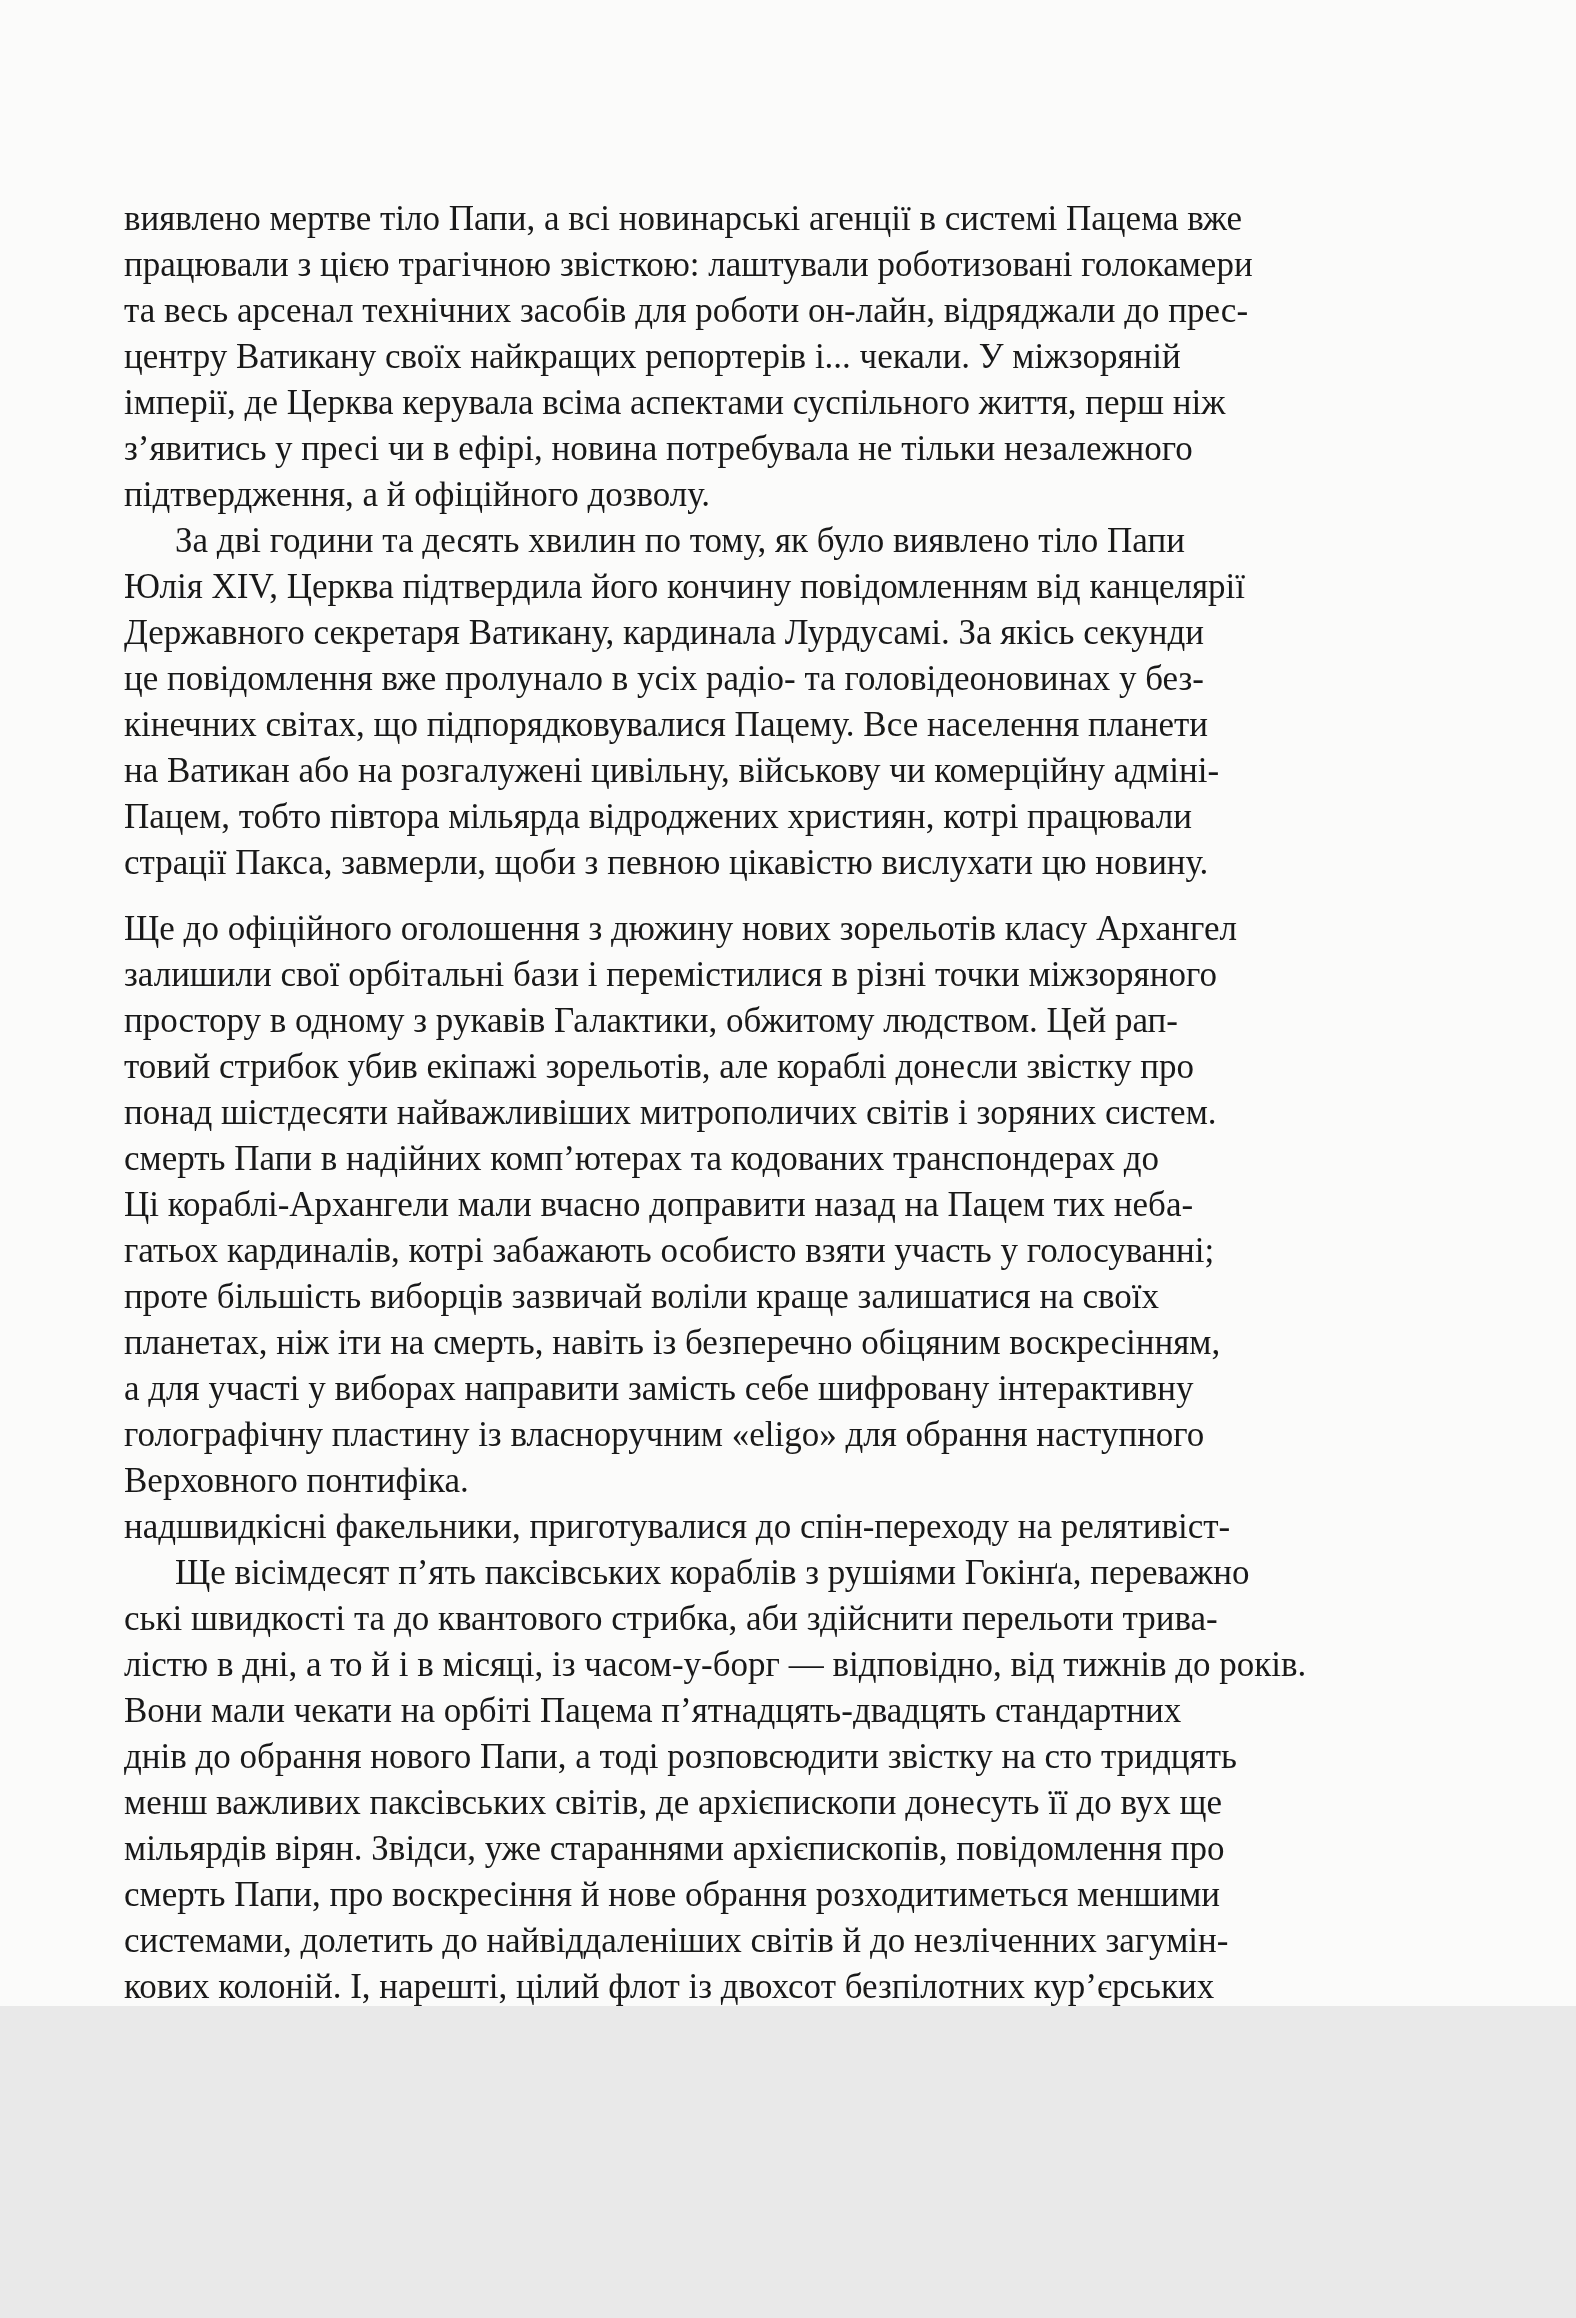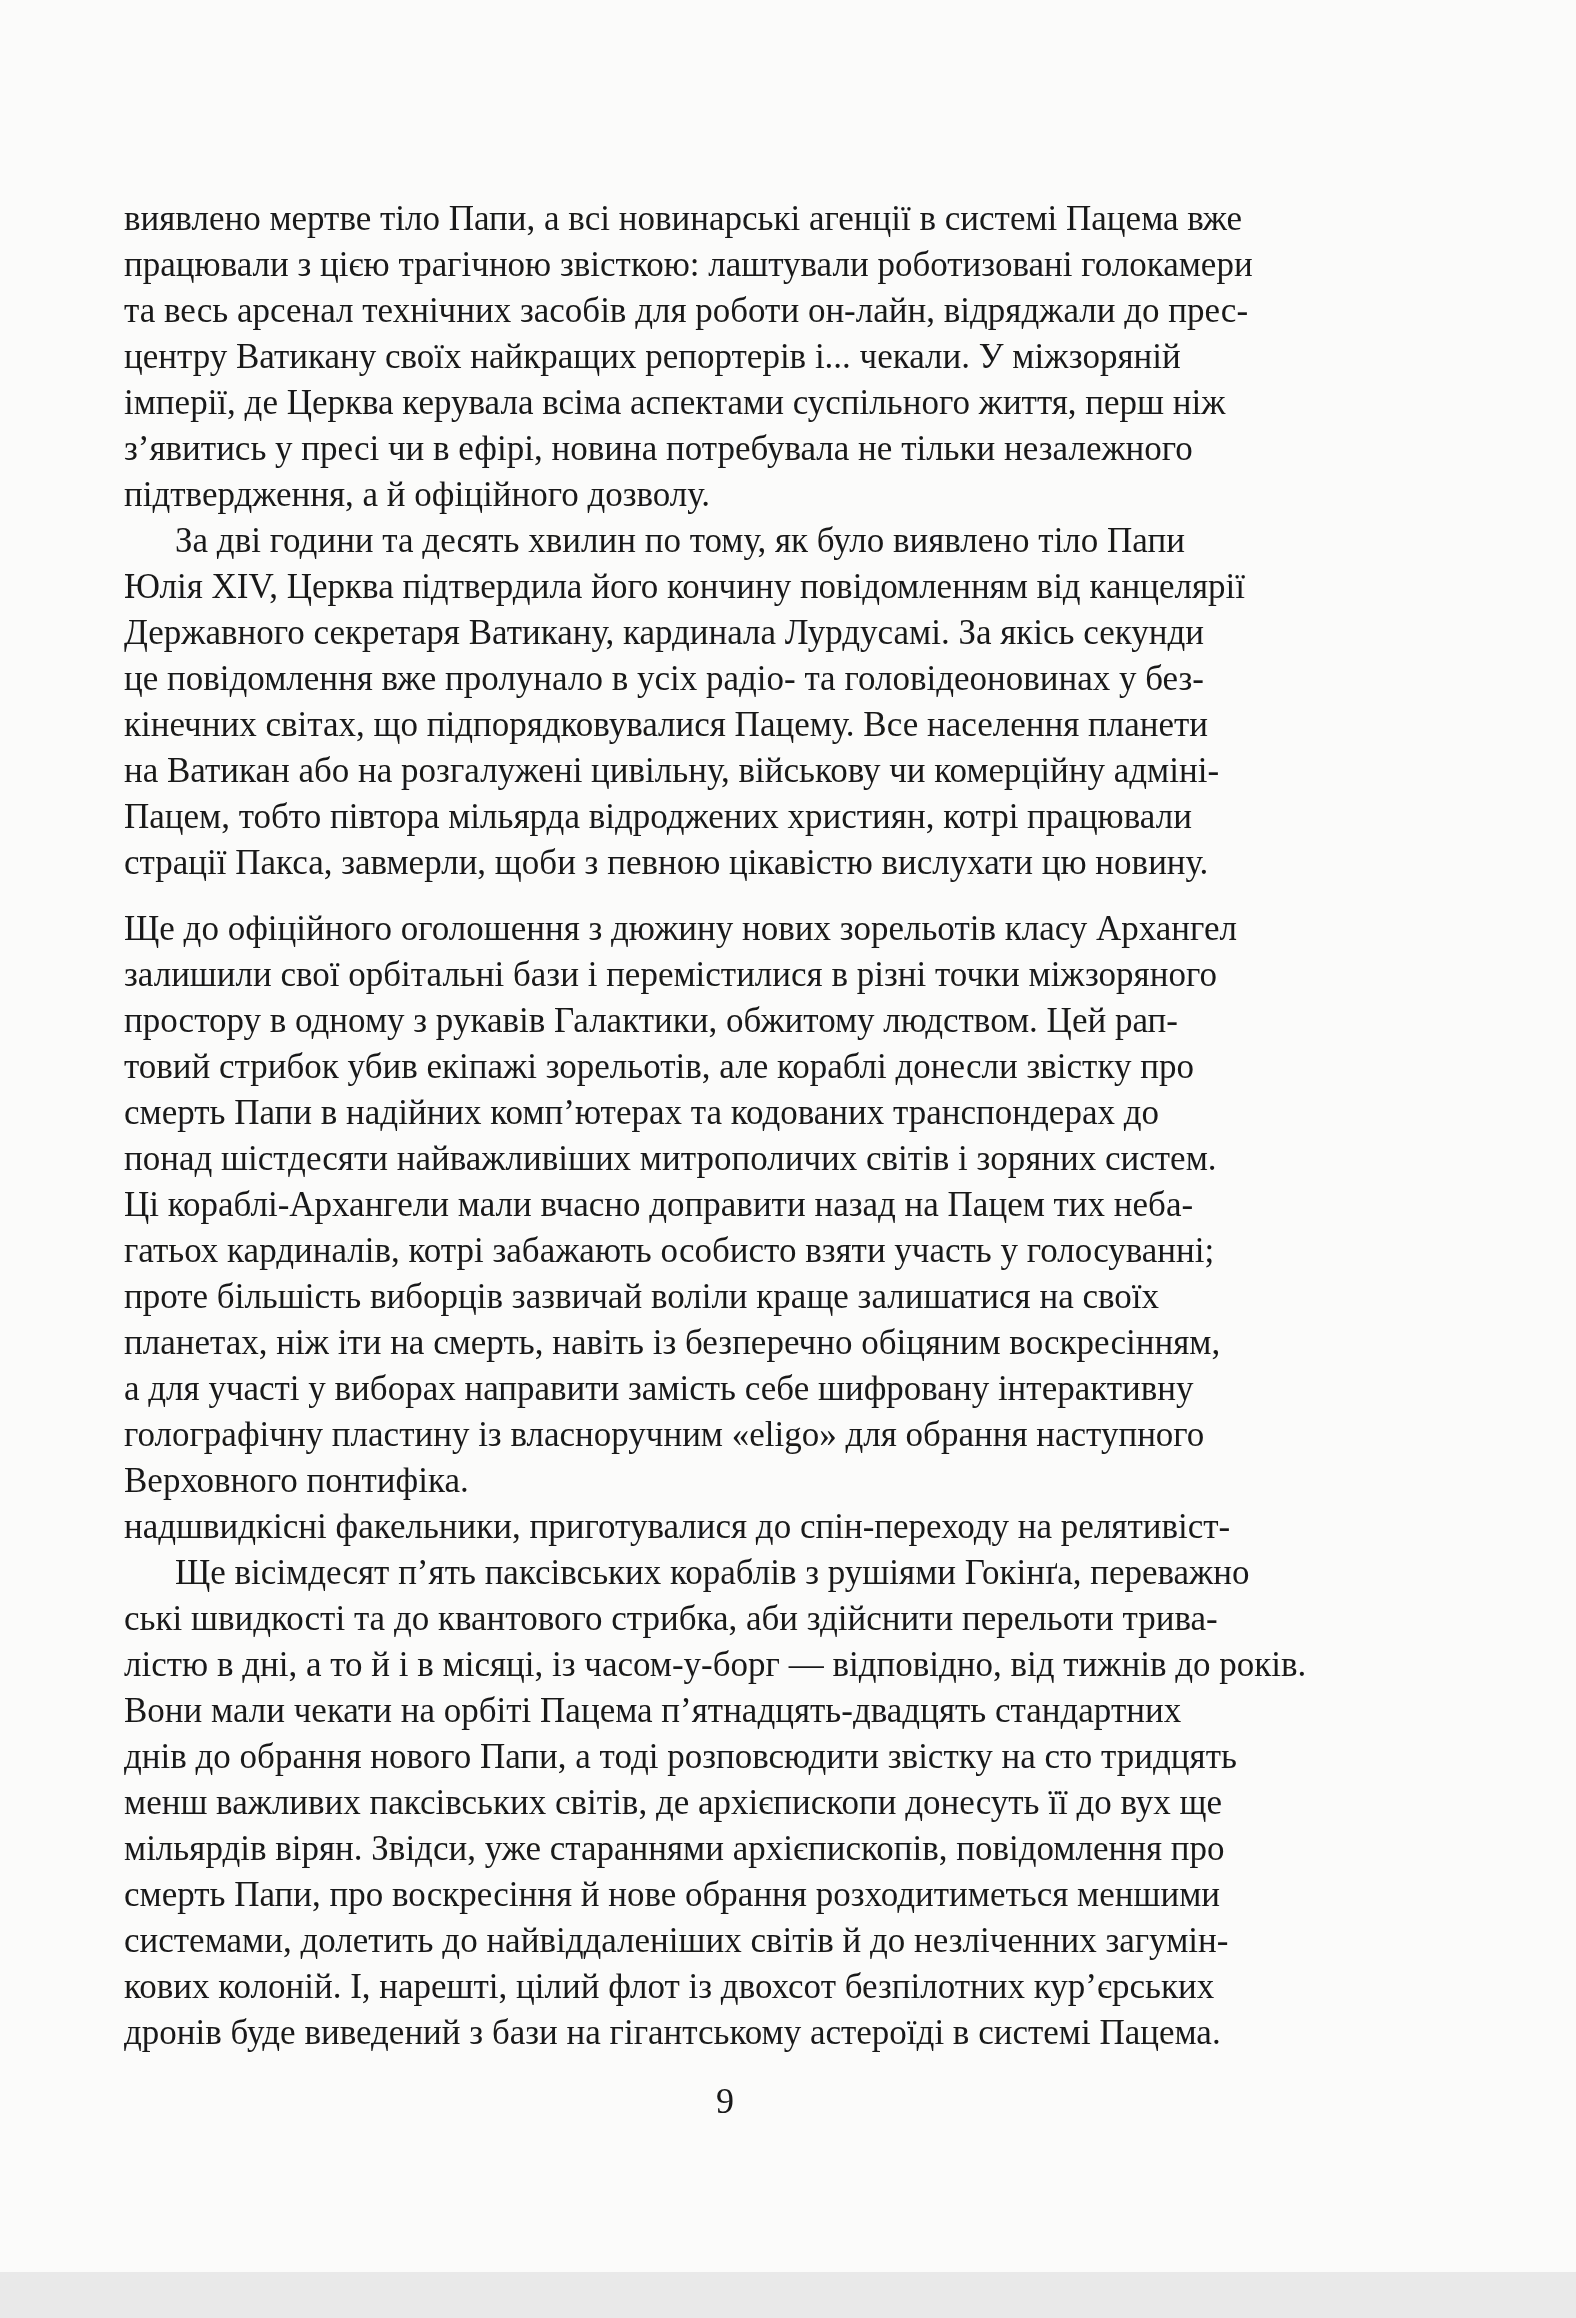--- a/index.html
+++ b/index.html
@@ -3,21 +3,21 @@
 <meta charset="utf-8">
 <style>
   html, body {
     margin: 0;
     padding: 0;
     background: #e9e9e9;
   }
   .page {
     position: relative;
     width: 1577px;
-    height: 2272px;
+    height: 2006px;
     background: #fbfbfa;
     font-family: "Liberation Serif", "DejaVu Serif", serif;
     color: #191919;
     overflow: hidden;
   }
   .text-block {
     position: absolute;
     left: 124px;
     top: 196px;
     width: 1258px;
@@ -60,22 +60,22 @@
       <div class="line" style="word-spacing: 0px; letter-spacing: 0px;">Державного секретаря Ватикану, кардинала Лурдусамі. За якісь секунди</div>
       <div class="line" style="word-spacing: 0px; letter-spacing: 0px;">це повідомлення вже пролунало в усіх радіо- та головідеоновинах у без-</div>
       <div class="line" style="word-spacing: 0px; letter-spacing: 0px;">кінечних світах, що підпорядковувалися Пацему. Все населення планети</div>
       <div class="line" style="word-spacing: 0px; letter-spacing: 0px;">на Ватикан або на розгалужені цивільну, військову чи комерційну адміні-</div>
       <div class="line" style="word-spacing: 0px; letter-spacing: 0px;">Пацем, тобто півтора мільярда відроджених християн, котрі працювали</div>
       <div class="line" style="word-spacing: 0px; letter-spacing: 0px;">страції Пакса, завмерли, щоби з певною цікавістю вислухати цю новину.</div>
       <div class="line" style="word-spacing: 0px; letter-spacing: 0px; margin-top: 20px;">Ще до офіційного оголошення з дюжину нових зорельотів класу Архангел</div>
       <div class="line" style="word-spacing: 0px; letter-spacing: 0px;">залишили свої орбітальні бази і перемістилися в різні точки міжзоряного</div>
       <div class="line" style="word-spacing: 0px; letter-spacing: 0px;">простору в одному з рукавів Галактики, обжитому людством. Цей рап-</div>
       <div class="line" style="word-spacing: 0px; letter-spacing: 0px;">товий стрибок убив екіпажі зорельотів, але кораблі донесли звістку про</div>
+      <div class="line" style="word-spacing: 0px; letter-spacing: 0px;">понад шістдесяти найважливіших митрополичих світів і зоряних систем.</div>
       <div class="line" style="word-spacing: 0px; letter-spacing: 0px;">смерть Папи в надійних комп’ютерах та кодованих транспондерах до</div>
-      <div class="line" style="word-spacing: 0px; letter-spacing: 0px;">понад шістдесяти найважливіших митрополичих світів і зоряних систем.</div>
       <div class="line" style="word-spacing: 0px; letter-spacing: 0px;">Ці кораблі-Архангели мали вчасно доправити назад на Пацем тих неба-</div>
       <div class="line" style="word-spacing: 0px; letter-spacing: 0px;">гатьох кардиналів, котрі забажають особисто взяти участь у голосуванні;</div>
       <div class="line" style="word-spacing: 0px; letter-spacing: 0px;">проте більшість виборців зазвичай воліли краще залишатися на своїх</div>
       <div class="line" style="word-spacing: 0px; letter-spacing: 0px;">планетах, ніж іти на смерть, навіть із безперечно обіцяним воскресінням,</div>
       <div class="line" style="word-spacing: 0px; letter-spacing: 0px;">а для участі у виборах направити замість себе шифровану інтерактивну</div>
       <div class="line" style="word-spacing: 0px; letter-spacing: 0px;">голографічну пластину із власноручним «eligo» для обрання наступного</div>
       <div class="line last" style="word-spacing: 0px; letter-spacing: 0px;">Верховного понтифіка.</div>
       <div class="line" style="word-spacing: 0px; letter-spacing: 0px;">надшвидкісні факельники, приготувалися до спін-переходу на релятивіст-</div>
       <div class="line indent" style="word-spacing: 0px; letter-spacing: 0px;">Ще вісімдесят п’ять паксівських кораблів з рушіями Гокінґа, переважно</div>
       <div class="line" style="word-spacing: 0px; letter-spacing: 0px;">ські швидкості та до квантового стрибка, аби здійснити перельоти трива-</div>

